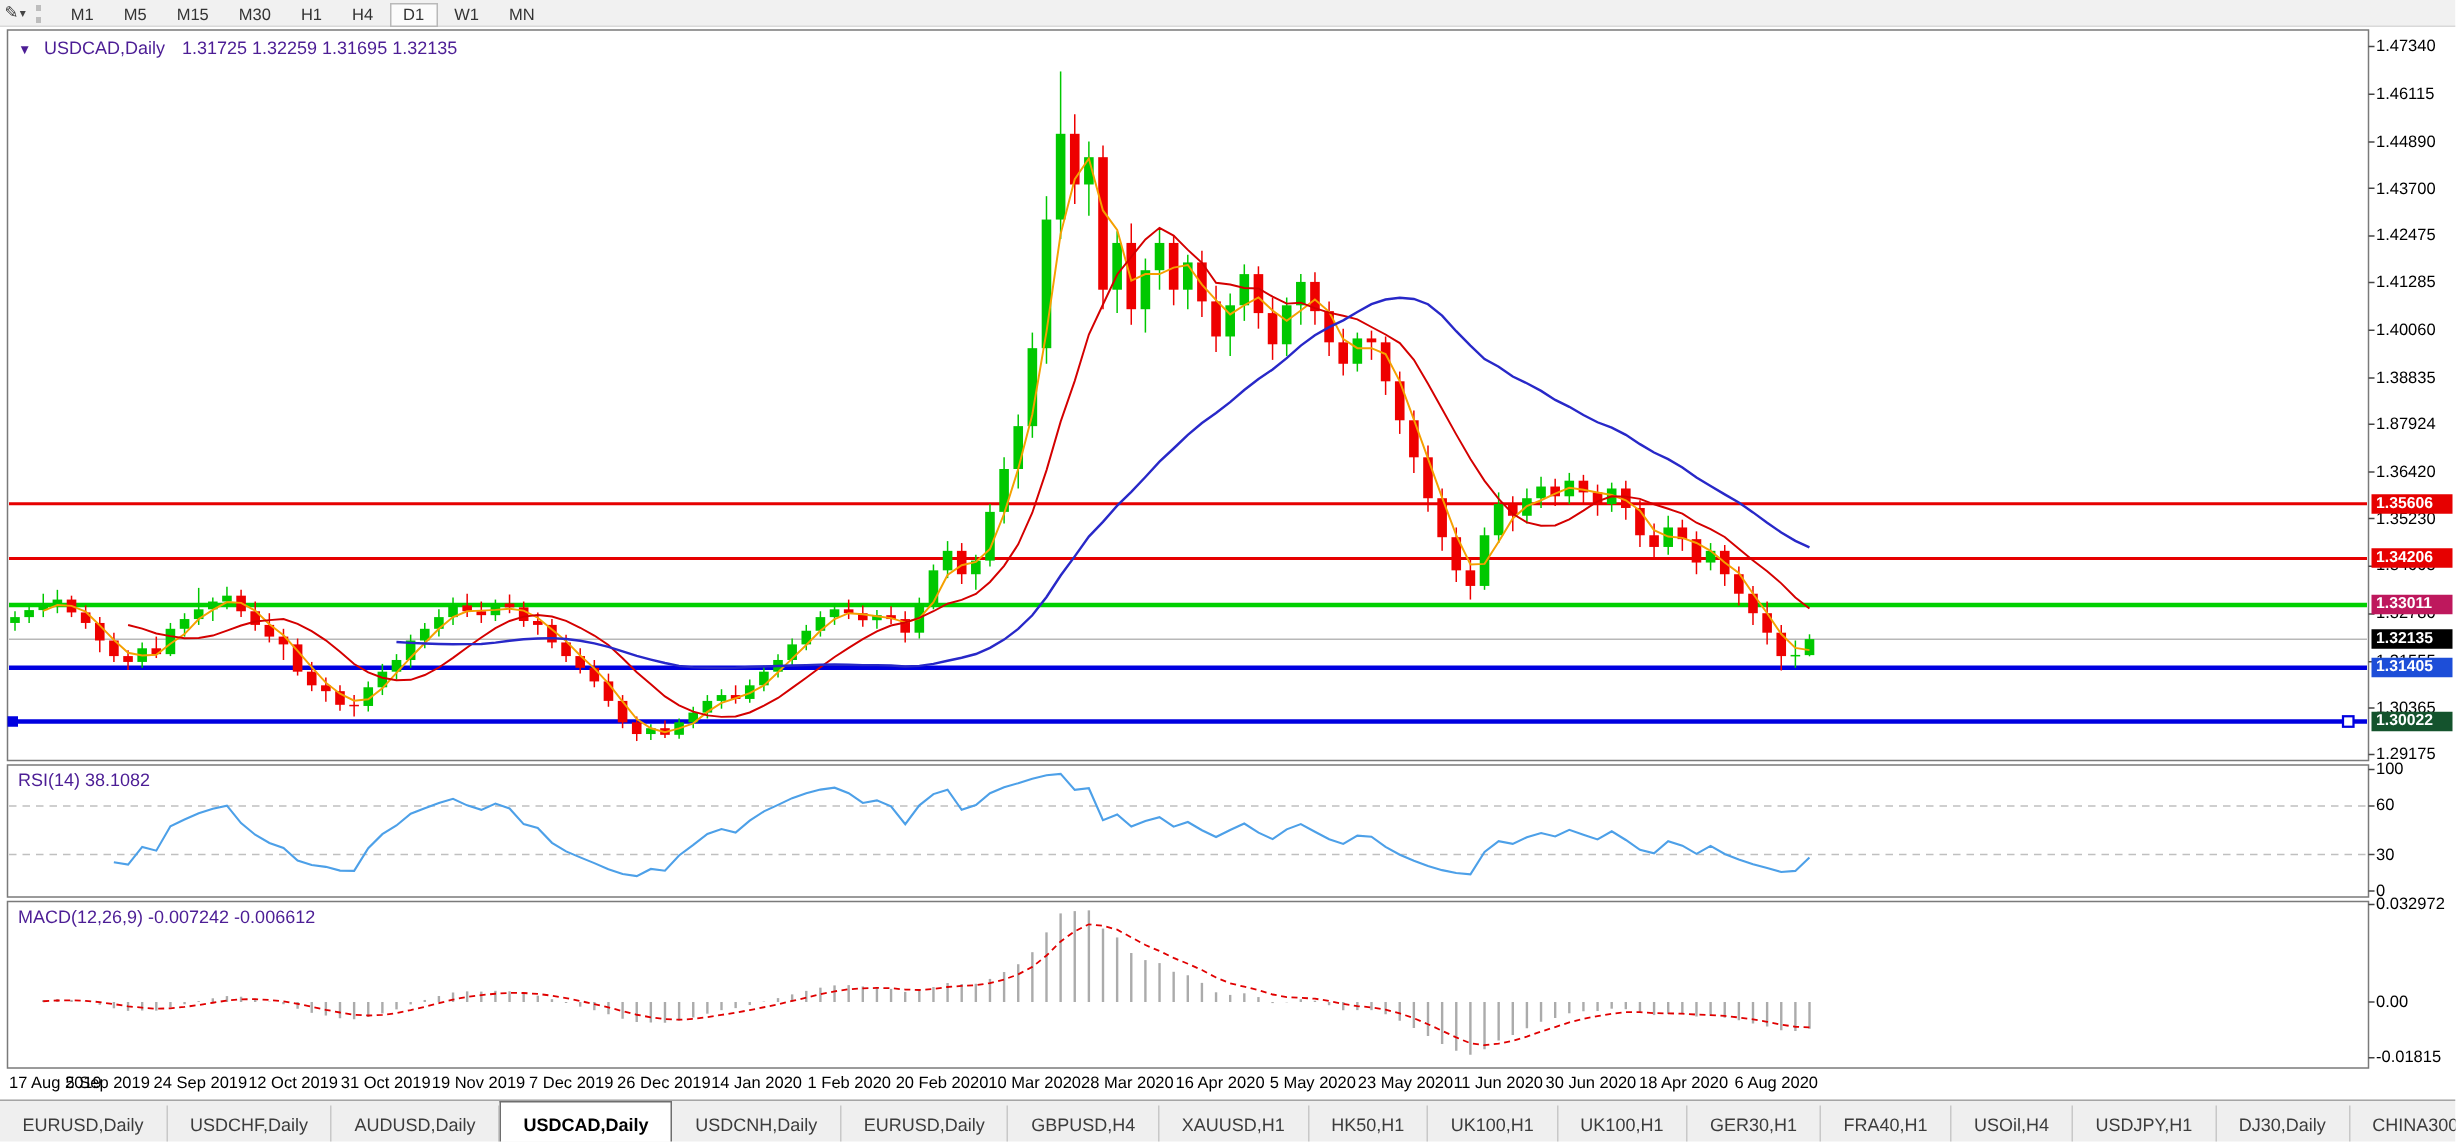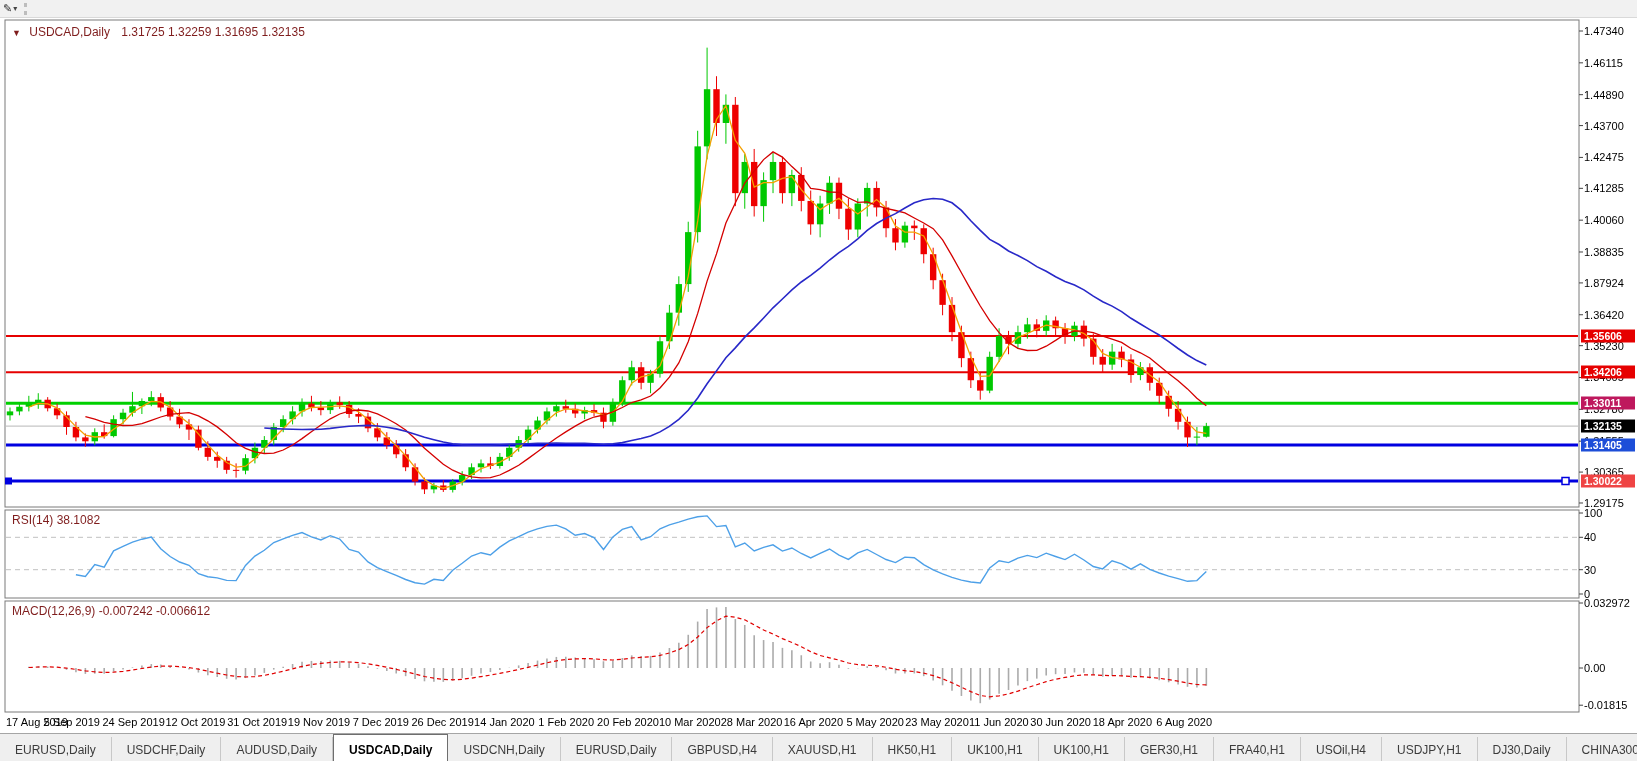--- a/index.html
+++ b/index.html
@@ -8,21 +8,21 @@
   svg{position:absolute;left:0;top:0;}
   
   #toolbar{position:absolute;left:0;top:0;width:1637px;height:17px;background:#f1f1f1;
     border-bottom:1px solid #d9d9d9;display:flex;align-items:center;z-index:5;}
   .tool-icon{font-size:11px;color:#333;margin-left:3px;cursor:pointer;}
   .caret{font-size:8px;color:#444;margin:0 4px 0 1px;cursor:pointer;}
   .grip{width:3px;height:12px;border-left:3px dotted #bdbdbd;margin:0 7px 0 3px;}
   .tf-btn{font-size:11px;color:#333;padding:1px 8px;margin:0 1px;cursor:pointer;border:1px solid transparent;}
   .tf-btn.active{background:#fbfbfb;border:1px solid #b9b9b9;}
   
-  .panel-label{position:absolute;font-size:12px;color:#7f1d1d;z-index:4;white-space:nowrap;}
+  .panel-label{position:absolute;font-size:12px;color:#4c1d95;z-index:4;white-space:nowrap;}
   #chart-title{left:12px;top:25px;}
   #chart-title .tri{font-size:9px;margin-right:5px;}
   #rsi-label{left:12px;top:513px;}
   #macd-label{left:12px;top:604px;}
   
   .axis-label{position:absolute;font-size:11px;color:#000;left:1584px;transform:translateY(-50%);
     white-space:nowrap;z-index:3;}
   .price-tag{position:absolute;left:1581px;transform:translateY(-50%);font-size:10.5px;font-weight:bold;
     color:#fff;padding:0px 3px 1px 3px;min-width:48px;z-index:4;white-space:nowrap;}
   
@@ -471,20 +471,21 @@
       <line x1="1579" y1="594" x2="1583" y2="594" stroke="#444" stroke-width="1"></line>
       <line x1="1579" y1="603" x2="1583" y2="603" stroke="#444" stroke-width="1"></line>
       <line x1="1579" y1="668" x2="1583" y2="668" stroke="#444" stroke-width="1"></line>
       <line x1="1579" y1="705.2075" x2="1583" y2="705.2075" stroke="#444" stroke-width="1"></line>
     </svg>
 
   <div id="toolbar">
     <span class="tool-icon">✎</span>
     <span class="caret">▾</span>
     <span class="grip"></span>
+    <div id="tf-buttons"><span class="tf-btn">M1</span><span class="tf-btn">M5</span><span class="tf-btn">M15</span><span class="tf-btn">M30</span><span class="tf-btn">H1</span><span class="tf-btn">H4</span><span class="tf-btn active">D1</span><span class="tf-btn">W1</span><span class="tf-btn">MN</span></div>
   </div>
 
   <div id="chart-title" class="panel-label">
     <span class="tri">▼</span>
     <span>USDCAD,Daily</span>
     <span style="margin-left:8px">1.31725 1.32259 1.31695 1.32135</span>
   </div>
 
   <div id="rsi-label" class="panel-label">RSI(14) 38.1082</div>
   <div id="macd-label" class="panel-label">MACD(12,26,9) -0.007242 -0.006612</div>
@@ -504,23 +505,23 @@
       <div class="axis-label" style="top: 377.497px;">1.34005</div>
       <div class="axis-label" style="top: 409.327px;">1.32780</div>
       <div class="axis-label" style="top: 441.157px;">1.31555</div>
       <div class="axis-label" style="top: 472.078px;">1.30365</div>
       <div class="axis-label" style="top: 502.999px;">1.29175</div>
       <div class="price-tag" style="top: 335.896px; background: rgb(230, 0, 0); color: rgb(255, 255, 255);">1.35606</div>
       <div class="price-tag" style="top: 372.274px; background: rgb(230, 0, 0); color: rgb(255, 255, 255);">1.34206</div>
       <div class="price-tag" style="top: 403.325px; background: #be185d; color: rgb(255, 255, 255);">1.33011</div>
       <div class="price-tag" style="top: 426.087px; background: rgb(0, 0, 0); color: rgb(255, 255, 255);">1.32135</div>
       <div class="price-tag" style="top: 445.055px; background: #1d4ed8; color: rgb(255, 255, 255);">1.31405</div>
-      <div class="price-tag" style="top: 480.991px; background: #ef4444; color: rgb(255, 255, 255);">1.30022</div>
+      <div class="price-tag" style="top: 480.991px; background: #14532d; color: rgb(255, 255, 255);">1.30022</div>
       <div class="axis-label" style="top: 513px;">100</div>
-      <div class="axis-label" style="top: 537.3px;">40</div>
+      <div class="axis-label" style="top: 537.3px;">60</div>
       <div class="axis-label" style="top: 569.7px;">30</div>
       <div class="axis-label" style="top: 594px;">0</div>
       <div class="axis-label" style="top: 603px;">0.032972</div>
       <div class="axis-label" style="top: 668px;">0.00</div>
       <div class="axis-label" style="top: 705.207px;">-0.01815</div>
       <div class="date-label" style="left: 6px;">17 Aug 2019</div>
       <div class="date-label" style="left: 71.8px; transform: translateX(-50%); text-align: center;">5 Sep 2019</div>
       <div class="date-label" style="left: 133.6px; transform: translateX(-50%);">24 Sep 2019</div>
       <div class="date-label" style="left: 195.4px; transform: translateX(-50%);">12 Oct 2019</div>
       <div class="date-label" style="left: 257.2px; transform: translateX(-50%);">31 Oct 2019</div>

